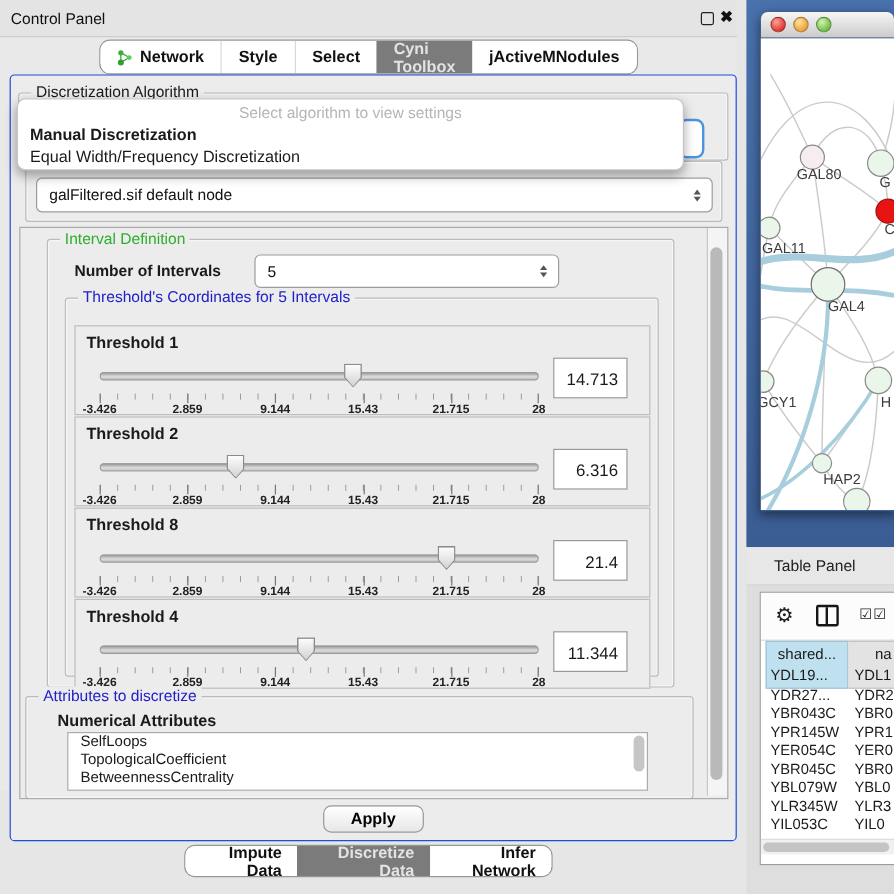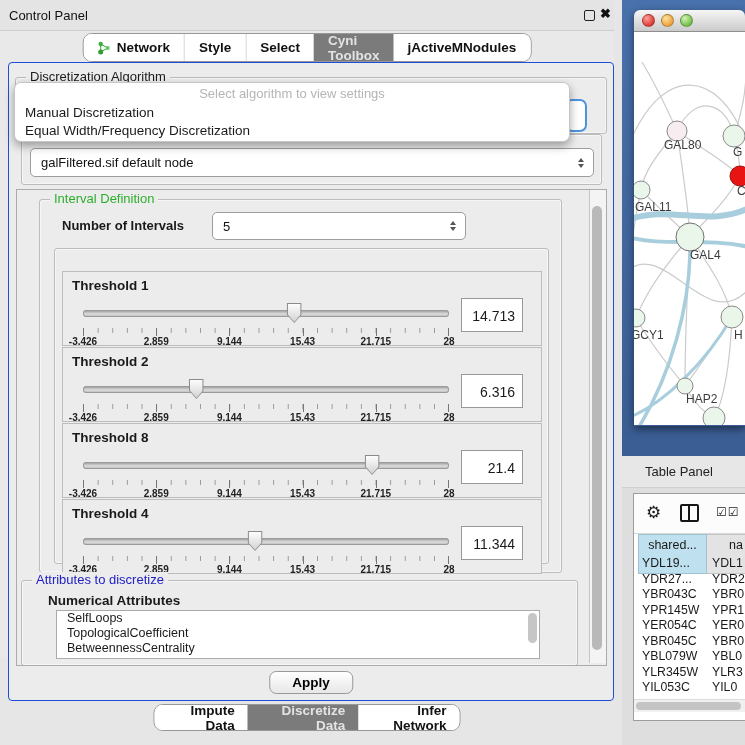--- a/index.html
+++ b/index.html
@@ -28,21 +28,21 @@
   .gt-green{color:#2eae2e;}
   .gt-blue{color:#2121c8;}
 
   .algo-group{left:6px;top:14px;width:590px;height:55px;}
   .combo-sliver{left:556px;top:36px;width:18px;height:29px;background:#fff;border:2px solid #4d94e0;border-radius:7px;}
 
   .algo-popup{left:5px;top:19px;width:554px;height:58px;background:#fff;border:1px solid #c6c6c6;border-radius:7px;
               box-shadow:0 4px 10px rgba(0,0,0,.35);z-index:10;}
   .popup-placeholder{height:18px;text-align:center;color:#b5b5b5;font-size:13px;padding-top:3px;}
   .popup-opt{padding:1px 0 1px 10px;font-size:13.5px;line-height:16px;}
-  .popup-opt.bold{font-weight:normal;}
+  .popup-opt.bold{font-weight:bold;}
 
   .tabledata-group{left:12px;top:71px;width:579px;height:49px;}
   .combo{background:#fff;border:1px solid #9d9d9d;border-radius:5px;display:flex;align-items:center;}
   .combo-text{flex:1;padding-left:10px;font-size:13px;color:#111;}
   .spin{display:flex;flex-direction:column;gap:2px;margin-right:9px;}
   .spin i{display:block;width:0;height:0;border-left:3.5px solid transparent;border-right:3.5px solid transparent;}
   .spin .up{border-bottom:4.5px solid #555;}
   .spin .dn{border-top:4.5px solid #555;}
   .td-combo{left:8px;top:13px;width:562px;height:27px;}
 
@@ -195,20 +195,21 @@
         <span class="noi-label abs">Number of Intervals</span>
         <div class="combo noi-combo abs">
           <span class="combo-text">5</span>
           <span class="spin">
               <i class="up"></i>
               <i class="dn"></i>
             </span>
         </div>
 
         <div class="group coords-group abs">
+          <span class="group-title gt-blue">Threshold's Coordinates for 5 Intervals</span>
 
           <div class="tbox abs" style="top:22px">
             <span class="tlabel abs">Threshold 1</span>
             <div class="trackwrap abs">
               <div class="track"></div>
               <div class="thumb" style="left: 57.7197%;"></div>
             </div>
             <div class="ticks abs">
                 <b></b>
                 <b></b>

